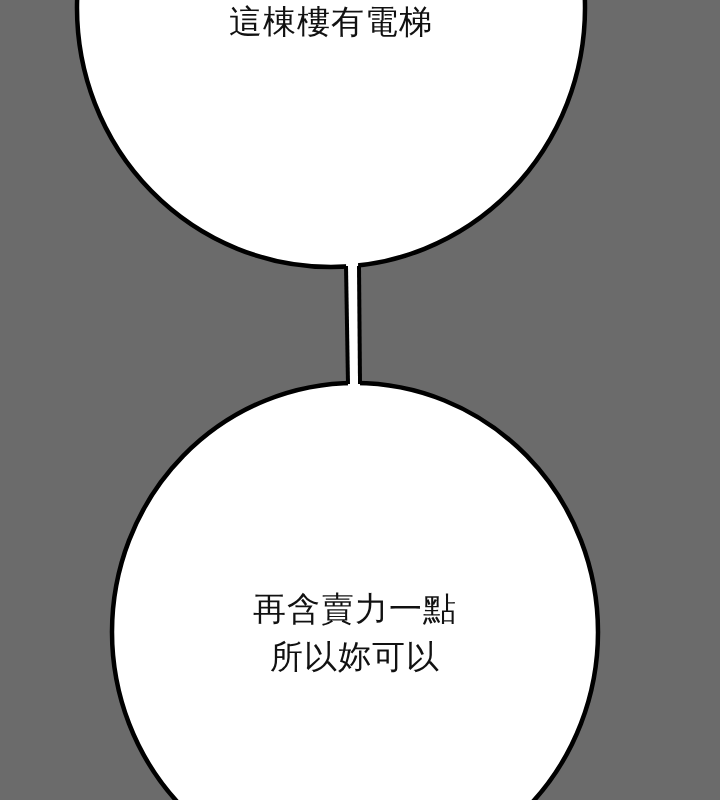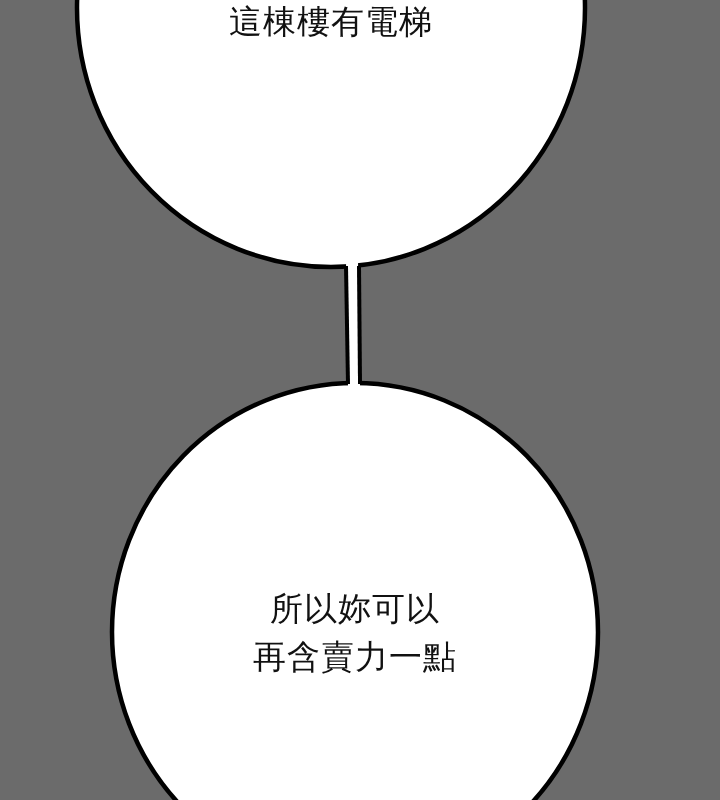--- a/index.html
+++ b/index.html
@@ -46,16 +46,16 @@
       <rect x="349.5" y="258" width="7.5" height="16" fill="#ffffff"></rect>
       <rect x="350" y="376" width="8" height="16" fill="#ffffff"></rect>
     </g>
   </svg>
 
   <div id="top-text" class="bubble-text">
     <div>這棟樓有電梯</div>
   </div>
 
   <div id="bottom-text" class="bubble-text">
+    <div>再含賣力一點</div>
     <div>所以妳可以</div>
-    <div>再含賣力一點</div>
   </div>
 </div>
 
 </body></html>

